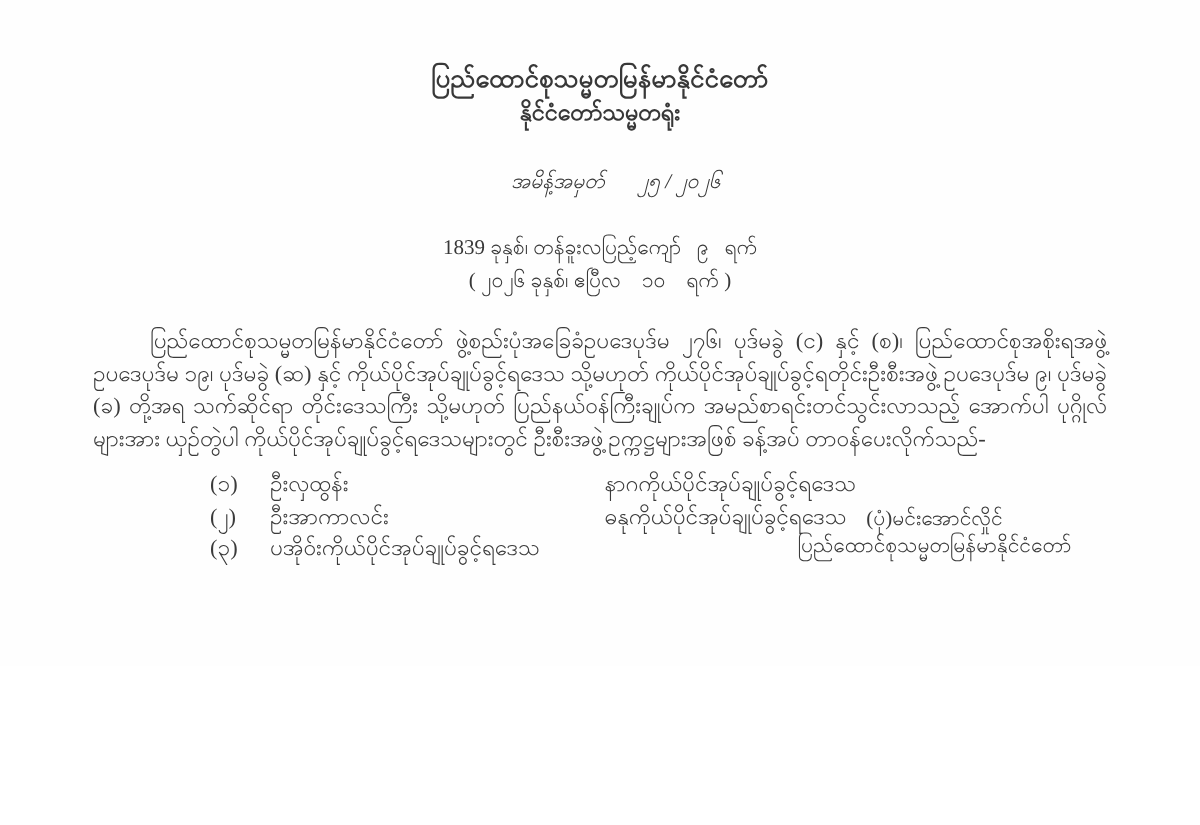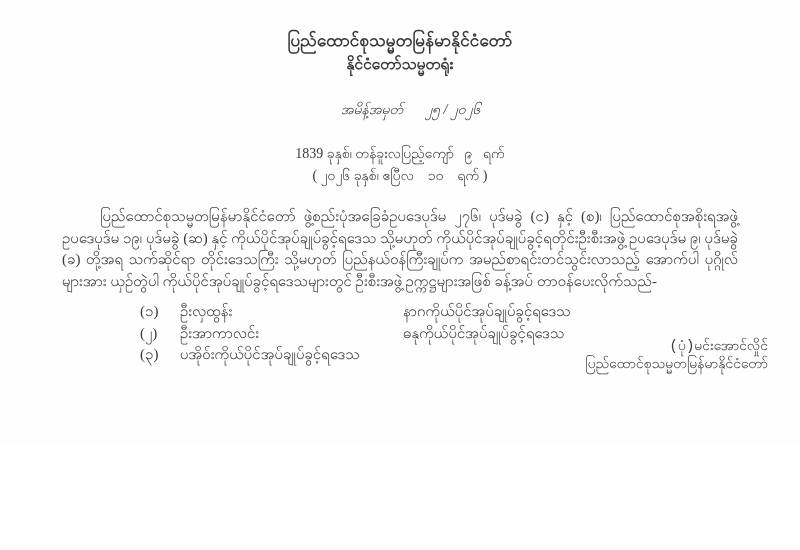--- a/index.html
+++ b/index.html
@@ -6,21 +6,21 @@
   html, body {
     width: 800px; height: 550px;
     background: #ffffff;
     font-family: "Liberation Serif", "DejaVu Serif", serif;
   }
   .page {
     position: relative;
     width: 800px; height: 444px;
     background: #fefefe;
     color: #383838;
-    padding: 30px 62px 0 62px;
+    padding: 42px 62px 0 62px;
     overflow: hidden;
   }
   .doc-header { text-align: center; }
   .hline { line-height: 21px; white-space: pre; }
   .state-title { font-size: 17px; font-weight: bold; letter-spacing: 0.2px; margin-bottom: 2px; }
   .office-title { font-size: 15.5px; font-weight: bold; margin-bottom: 4px; }
   .order-line { font-size: 14px; margin-bottom: 2px; font-style: italic; }
   .order-line .order-no { display: inline-block; margin-left: 22px; }
   .date-line { font-size: 14px; margin-bottom: 1px; }
   .subject-line { font-size: 14.5px; font-weight: bold; margin-top: 2px; }
@@ -42,25 +42,24 @@
     color: #3a3a3a;
   }
   .appointment-row .num { width: 40px; flex: 0 0 auto; }
   .appointment-row .name { width: 223px; flex: 0 0 auto; }
   .appointment-row .zone { flex: 1 1 auto; }
   .signature-block {
     position: absolute;
     right: 32px;
     top: 338px;
     width: 290px;
-    text-align: right;
+    text-align: center;
     font-size: 14px;
     line-height: 17px;
     color: #3a3a3a;
-    font-family: Liberation Mono, monospace;
   }
   .signature-block .sig-line { margin-bottom: 1px; white-space: pre; }
 </style>
 </head>
 <body>
 
 <div class="page">
 
   <header class="doc-header">
     <div class="hline state-title">ပြည်ထောင်စုသမ္မတမြန်မာနိုင်ငံတော်</div>

